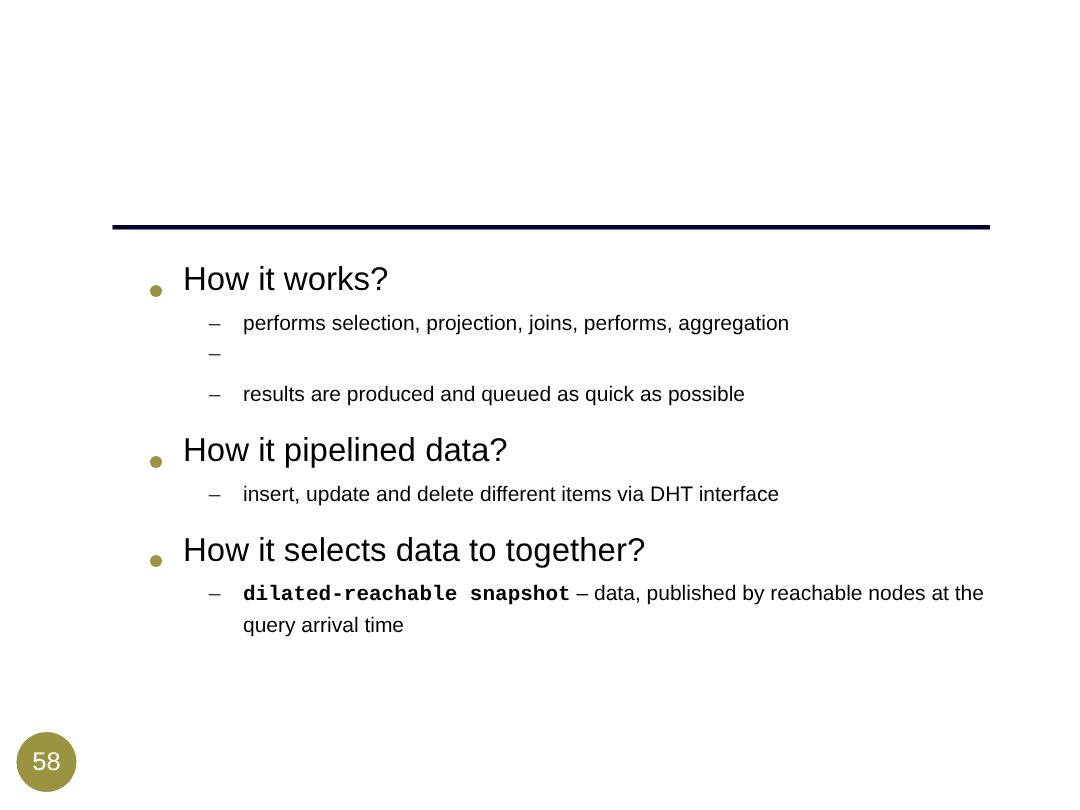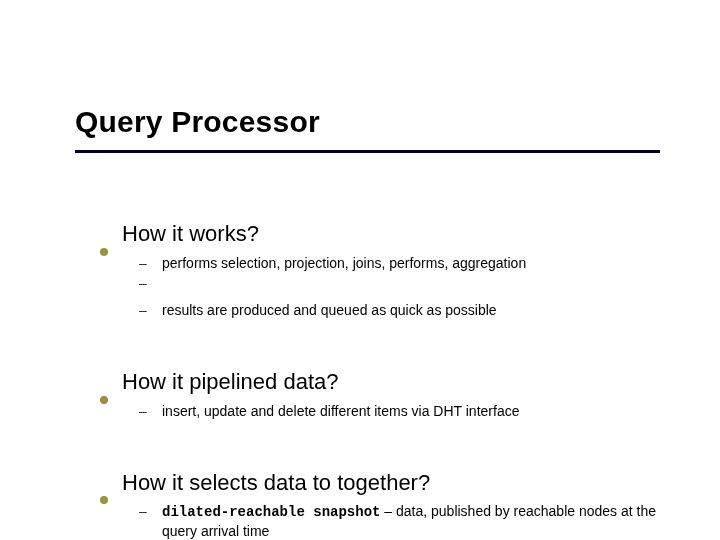--- a/index.html
+++ b/index.html
@@ -1,36 +1,35 @@
 <!DOCTYPE html>
 <html><head>
 <meta charset="utf-8">
 <style>
   * { margin: 0; padding: 0; box-sizing: border-box; }
   html, body { width: 720px; height: 540px; background: #fff; font-family: Arial, Helvetica, sans-serif; color: #000; overflow: hidden; }
   .slide { position: relative; width: 720px; height: 540px; }
   .title { position: absolute; left: 75px; top: 105px; font-size: 30px; font-weight: bold; letter-spacing: 0.2px; }
   .title-underline { position: absolute; left: 75px; top: 150px; width: 585px; height: 3px; background: #000033; }
   .content { position: absolute; left: 100px; top: 172px; width: 590px; }
-  .l1 { display: flex; align-items: flex-end; margin-bottom: 6px; margin-top: 48px; }
+  .l1 { display: flex; align-items: center; margin-bottom: 6px; }
   .l1-bullet { width: 8px; height: 8px; border-radius: 50%; background: #9a9440; margin-right: 14px; flex-shrink: 0; position: relative; top: 8px; }
   .l1-text { font-size: 22px; line-height: 1.25; }
   .l2-block { margin-left: 38px; margin-top: 4px; margin-bottom: 14px; }
   .l2 { display: flex; align-items: baseline; margin-bottom: 3px; }
   .l2.gap { margin-top: 10px; }
   .l2-dash { font-size: 14px; color: #333; margin-right: 14px; flex-shrink: 0; width: 10px; text-align: center; }
   .l2-text { font-size: 14px; line-height: 1.35; }
   .bold { font-weight: bold; font-family: Liberation Mono, monospace; }
   .pagenum { position: absolute; left: 11px; bottom: 12px; width: 40px; height: 40px; border-radius: 50%; background: #9a9440; display: flex; align-items: center; justify-content: center; color: #fff; font-size: 17px; }
 </style>
 </head>
 <body>
 <div class="slide">
 
-  <div class="title">Query Processor</div>
   <div class="title-underline"></div>
 
   <div class="content">
 
     <div class="l1">
       <span class="l1-bullet"></span>
       <span class="l1-text">How it works?</span>
     </div>
     <div class="l2-block">
       <div class="l2">
@@ -65,14 +64,17 @@
       <div class="l2">
         <span class="l2-dash">–</span>
         <span class="l2-text">
           <span class="bold">dilated-reachable snapshot</span><span> – data, published by reachable nodes at the query arrival time</span>
         </span>
       </div>
     </div>
 
   </div>
 
+  <div class="pagenum">
+    <span>58</span>
+  </div>
 
 </div>
 
 </body></html>

